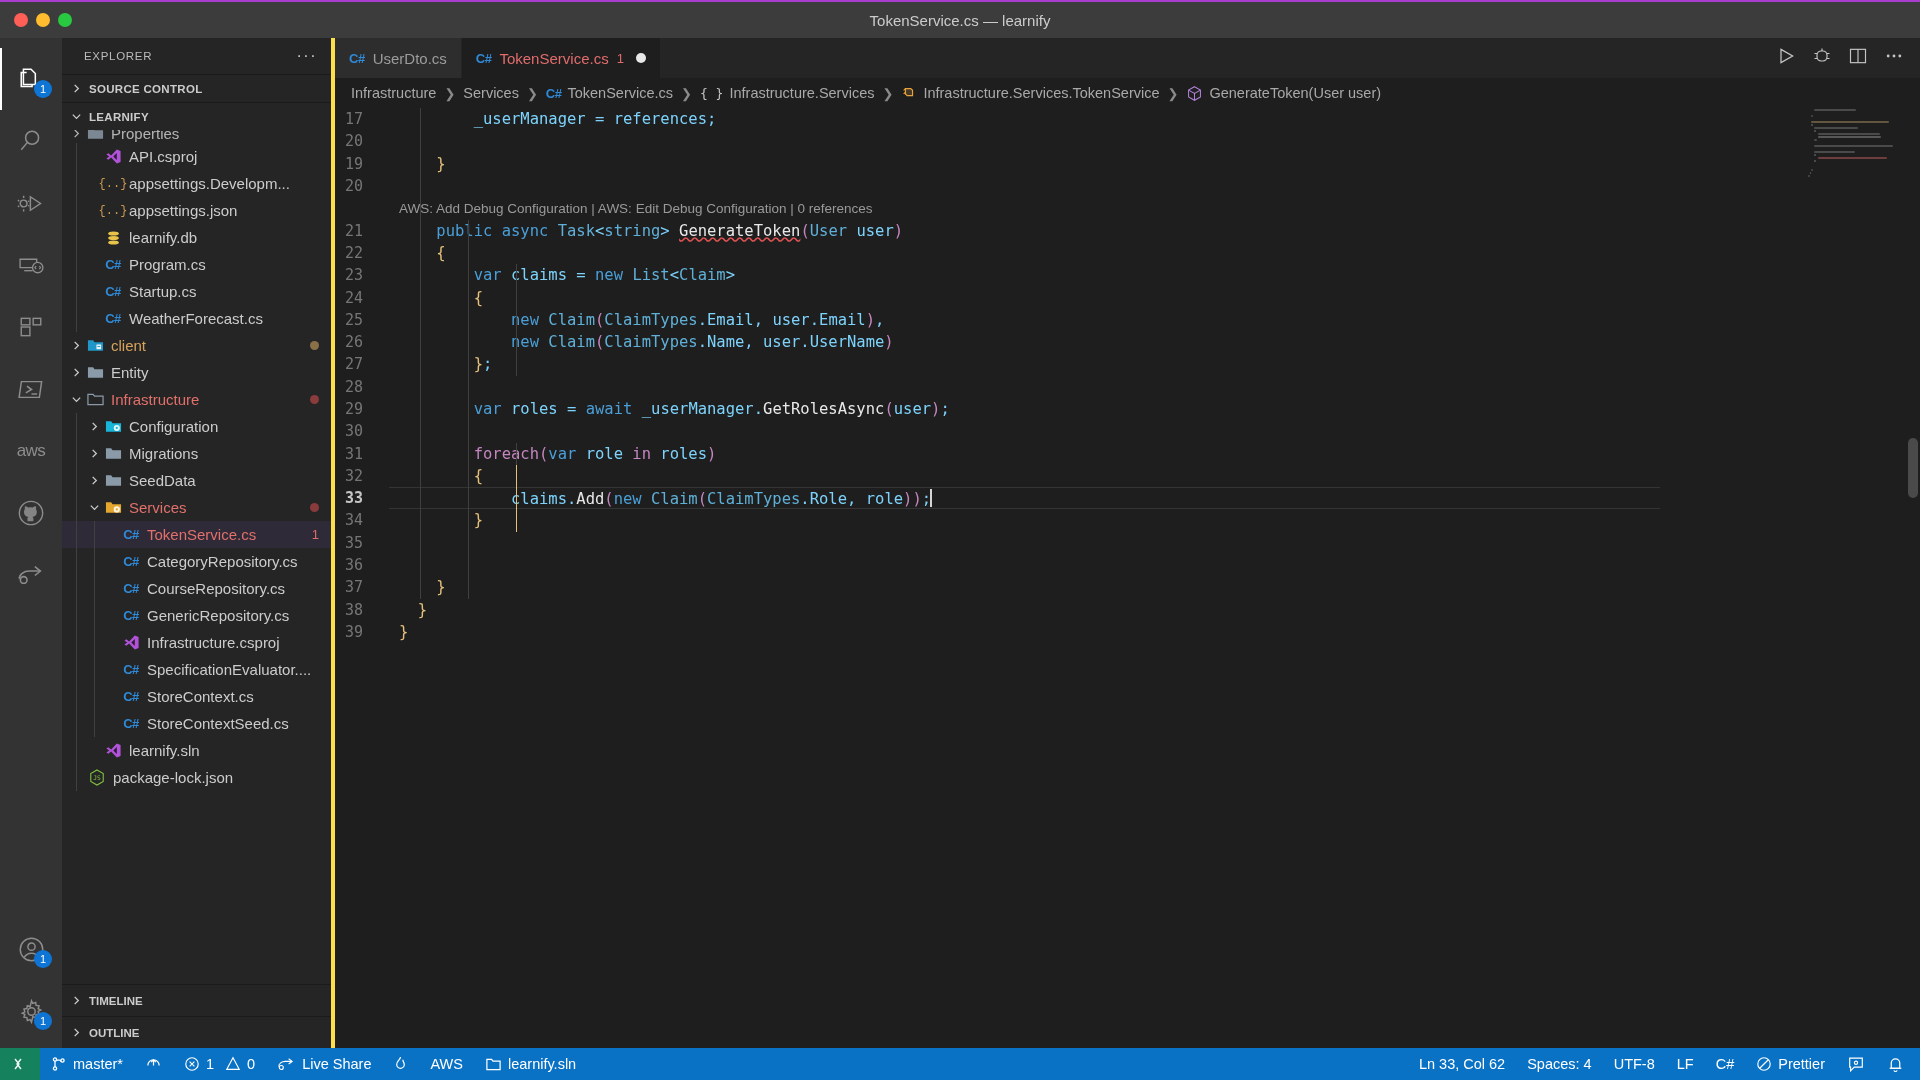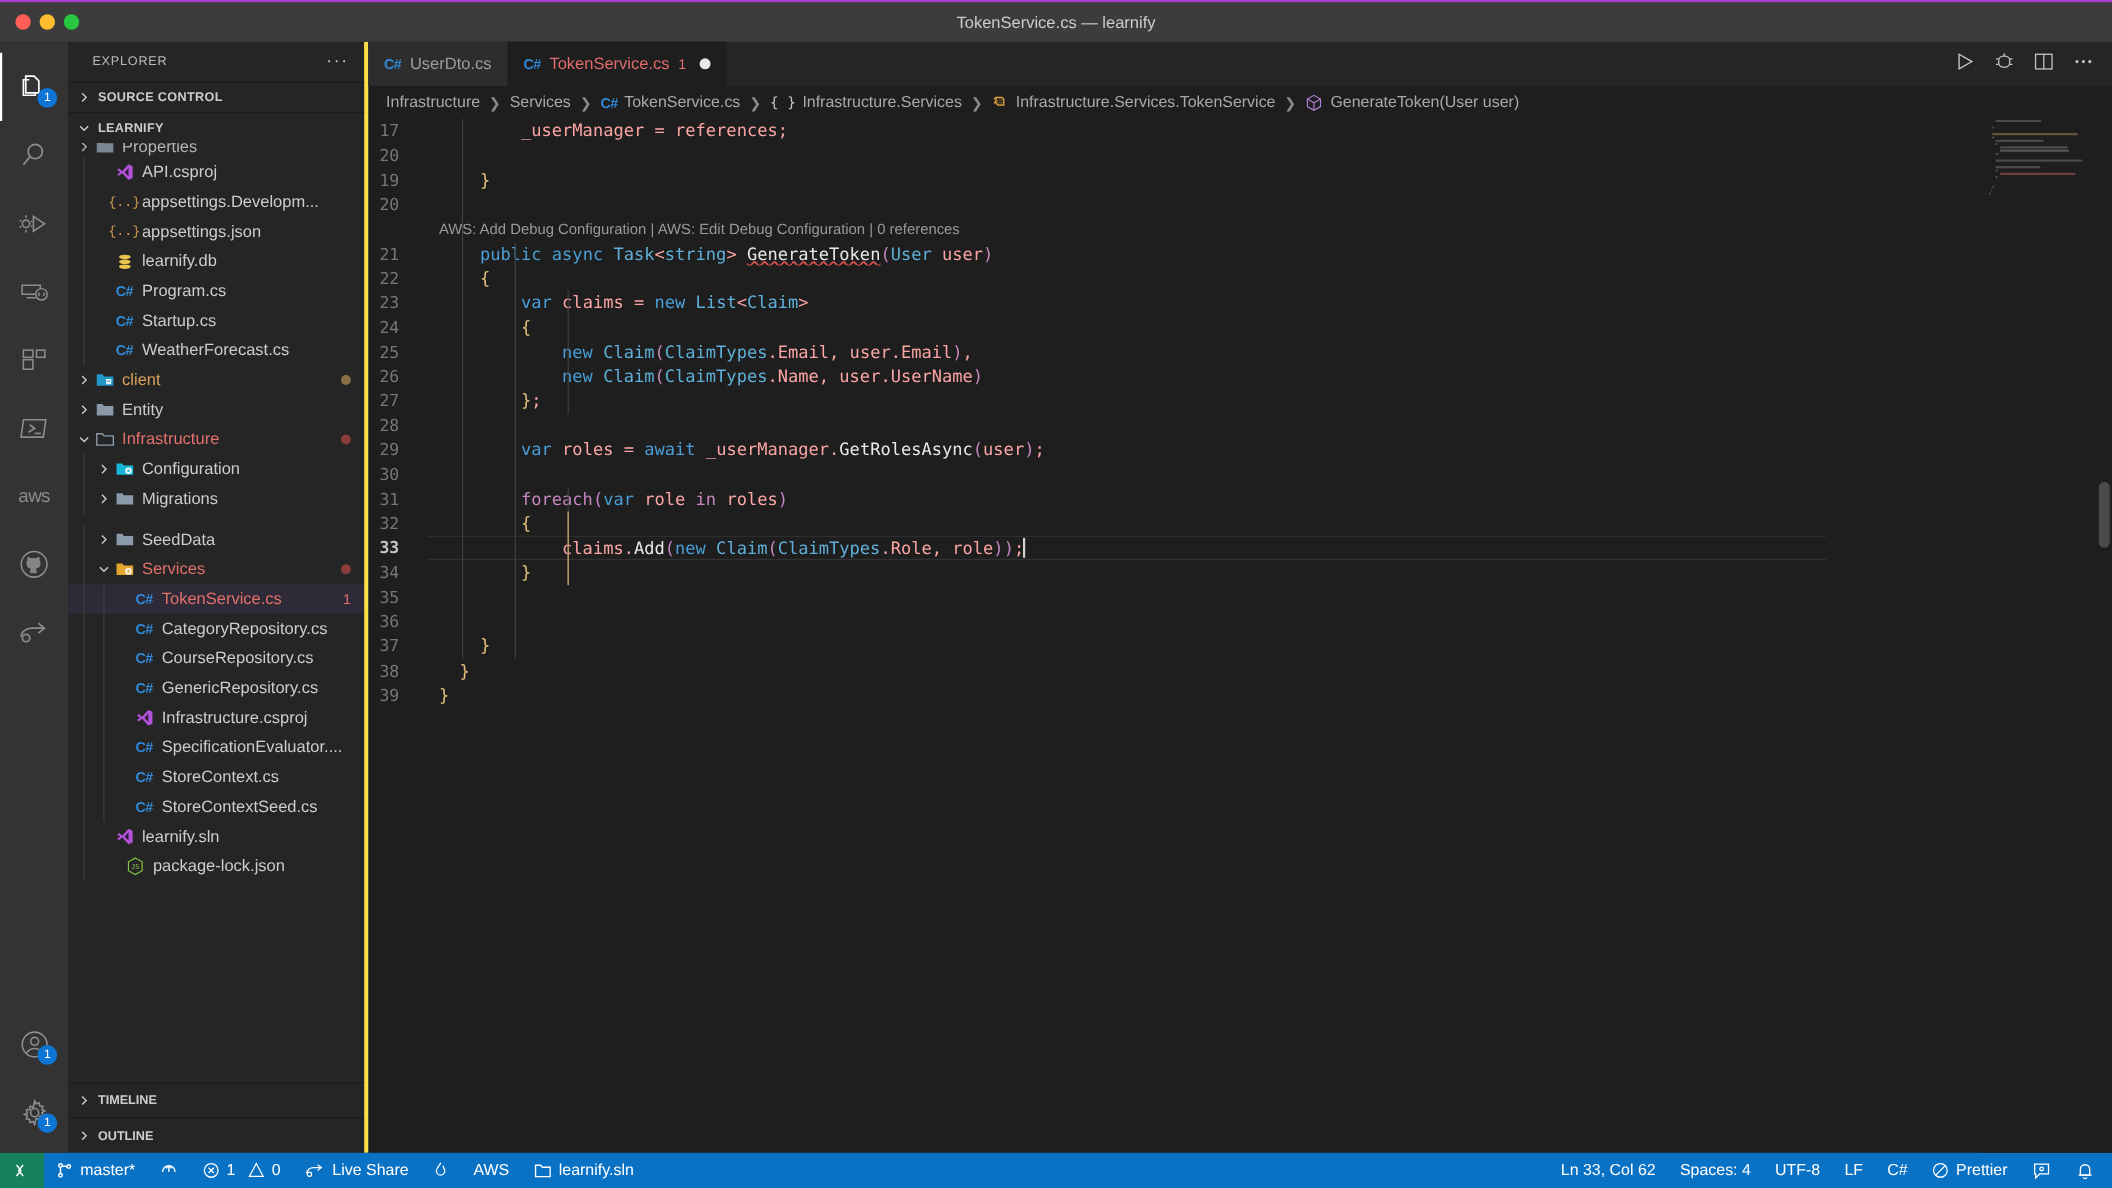--- a/index.html
+++ b/index.html
@@ -149,21 +149,21 @@
   }
   .lens .lineno { visibility:hidden; }
 
   
   .k   { color:#4a9fd8; }
   .ctrl{ color:#c586c0; }
   .cls { color:#5fb0d8; }
   .par1{ color:#c586c0; }
   .mth { color:#e8e8e8; }
   .brc-y { color:#e5c07b; }
-  .plain { color:#fca5a5; }
+  .plain { color:#7dd3fc; }
   .squig {
     text-decoration: underline wavy #e05252;
     text-decoration-skip-ink: none;
   }
   .caret {
     display:inline-block; width:1.5px; height:18px; background:#d4d4d4;
     vertical-align:-3px; margin-left:-1px;
   }
   .indent-guide {
     position:absolute; top:0; bottom:0; width:1px; background:#404040;
@@ -464,21 +464,21 @@
               </svg>
             </span>
             <span class="ficon">
               <svg width="17" height="15" viewBox="0 0 18 15">
                 <path d="M1 2h5.5l1.5 2H17v9H1z" fill="#8a9aa8"></path>
               </svg>
             </span>
             <span class="label">Migrations</span>
             <span class="indent-guide" style="left: 14px;"></span>
           </div>
-          <div class="row" style="padding-left: 24px; margin-top: 10px;">
+          <div class="row" style="padding-left: 24px;">
             <span class="twisty">
               <svg width="11" height="11" viewBox="0 0 12 12" fill="none" stroke="currentColor" stroke-width="1.4">
                 <path d="M4 2l4 4-4 4"></path>
               </svg>
             </span>
             <span class="ficon">
               <svg width="17" height="15" viewBox="0 0 18 15">
                 <path d="M1 2h5.5l1.5 2H17v9H1z" fill="#8a9aa8"></path>
               </svg>
             </span>
@@ -582,21 +582,21 @@
             <span class="twisty"></span>
             <span class="ficon">
               <svg width="17" height="17" viewBox="0 0 18 18">
                 <path d="M12.5 1.5L6.5 8 3.5 5.5 1.5 6.8l3 2.2-3 2.2 2 1.3 3-2.5 6 6.5 4-1.8V3.3z" fill="#b152d8"></path>
                 <path d="M12.5 5.2v7.6L8.8 9z" fill="#2b1a33"></path>
               </svg>
             </span>
             <span class="label">learnify.sln</span>
             <span class="indent-guide" style="left: 14px;"></span>
           </div>
-          <div class="row" style="padding-left: 34px;">
+          <div class="row" style="padding-left: 8px;">
             <span class="twisty"></span>
             <span class="ficon">
               <svg width="16" height="17" viewBox="0 0 18 19">
                 <path d="M9 1l7 4v9l-7 4-7-4V5z" fill="none" stroke="#83c440" stroke-width="1.2"></path>
                 <text x="9" y="12.5" font-size="7" fill="#83c440" text-anchor="middle" font-family="monospace">JS</text>
               </svg>
             </span>
             <span class="label">package-lock.json</span>
             <span class="indent-guide" style="left: 14px;"></span>
           </div>

